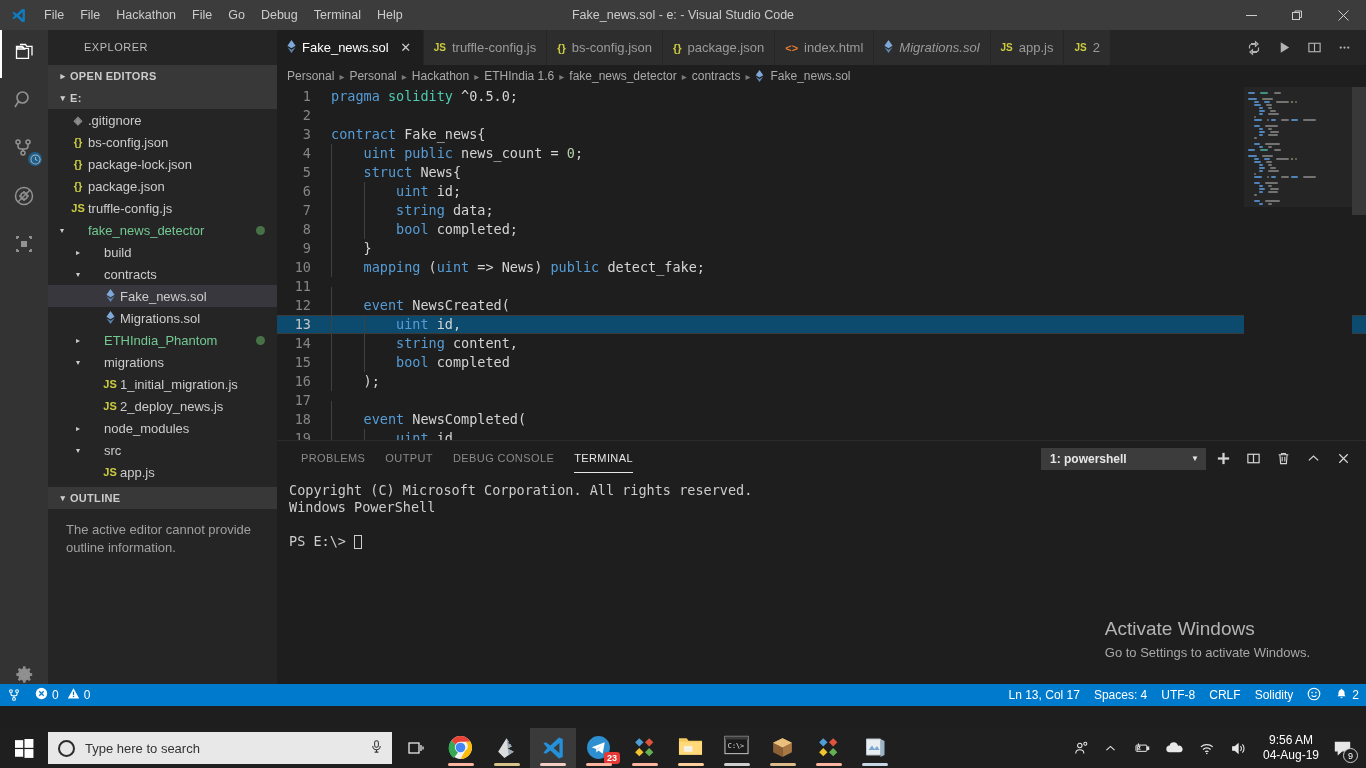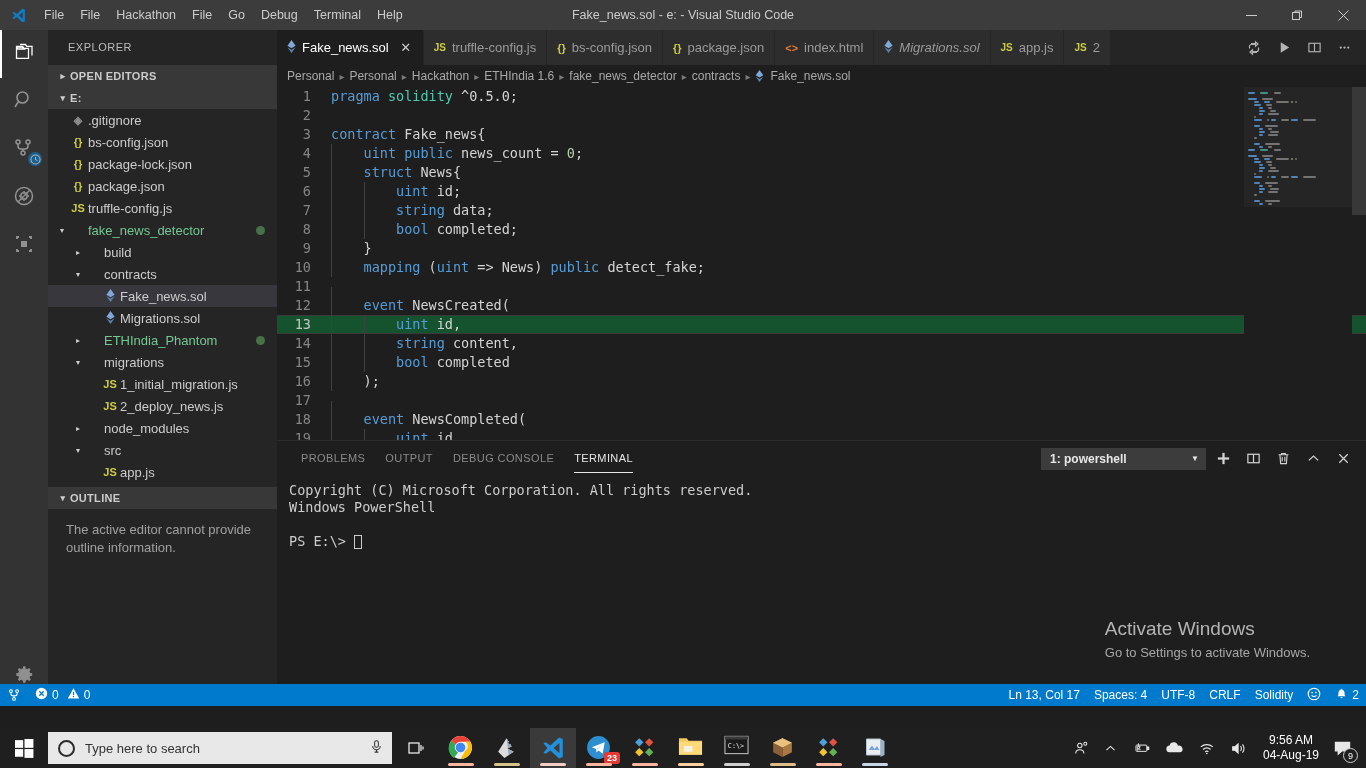--- a/index.html
+++ b/index.html
@@ -45,21 +45,21 @@
     content: ''; position: absolute; left: 0; top: 0; width: 2px; height: 48px; background: #ffffff;
   }
   .act-spacer { flex: 1; }
 
   
   .sidebar {
     position: absolute; top: 30px; left: 48px; width: 229px; height: 676px;
     background: #252526; color: #cccccc; font-size: 13px;
   }
   .sidebar-title {
-    height: 35px; line-height: 35px; padding-left: 20px;
+    height: 35px; line-height: 35px; padding-left: 36px;
     font-size: 11px; letter-spacing: .5px; color: #bbbbbb; text-transform: uppercase;
   }
   .section-header {
     height: 22px; line-height: 22px; background: #383838;
     font-size: 11px; font-weight: bold; color: #cccccc;
     display: flex; align-items: center; padding-left: 8px; letter-spacing: .3px;
   }
   .twisty { width: 14px; font-size: 9px; color: #cccccc; display: inline-block; text-align: center; }
   .tree { font-size: 13px; }
   .row {
@@ -101,21 +101,21 @@
     font-size: 12px; color: #a9a9a9; gap: 3px; background: #1e1e1e;
   }
   .bc-sep { color: #7a7a7a; font-size: 10px; padding: 0 2px; }
 
   .codewrap { position: relative; height: 353px; overflow: hidden; background: #1e1e1e; }
   .code {
     font-family: "DejaVu Sans Mono", "Liberation Mono", monospace;
     font-size: 13.5px; line-height: 19px; white-space: pre;
   }
   .cline { height: 19px; display: flex; align-items: center; position: relative; }
-  .cline.current { background: #14532d; }
+  .cline.current { background: #0c4a6e; }
   .cline.current::before { content:''; position:absolute; left:0; right:0; top:0; border-top:1px solid #3a3a3a; }
   .cline.current::after { content:''; position:absolute; left:0; right:0; bottom:0; border-bottom:1px solid #3a3a3a; }
   .lnum {
     width: 54px; flex: none; text-align: right; padding-right: 20px;
     color: #858585; font-family: "DejaVu Sans Mono", monospace; font-size: 13.5px;
   }
   .cline.current .lnum { color: #c6c6c6; }
   .ctext { position: relative; padding-left: 0; }
   .guide { position: absolute; top: 0; width: 1px; height: 19px; background: #404040; }
   .kw { color: #569cd6; }

